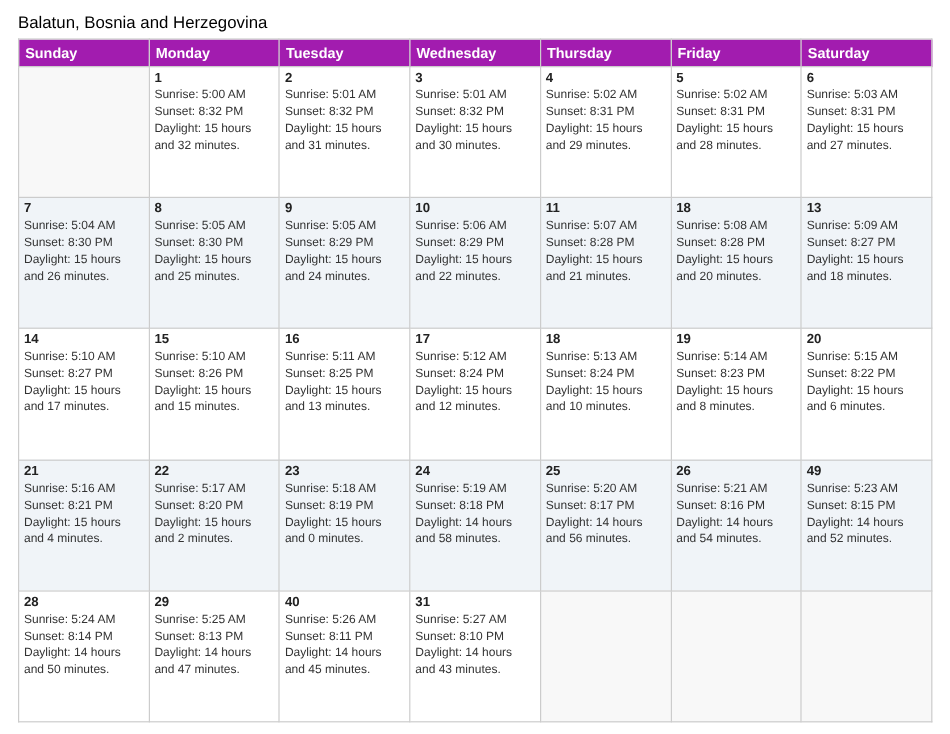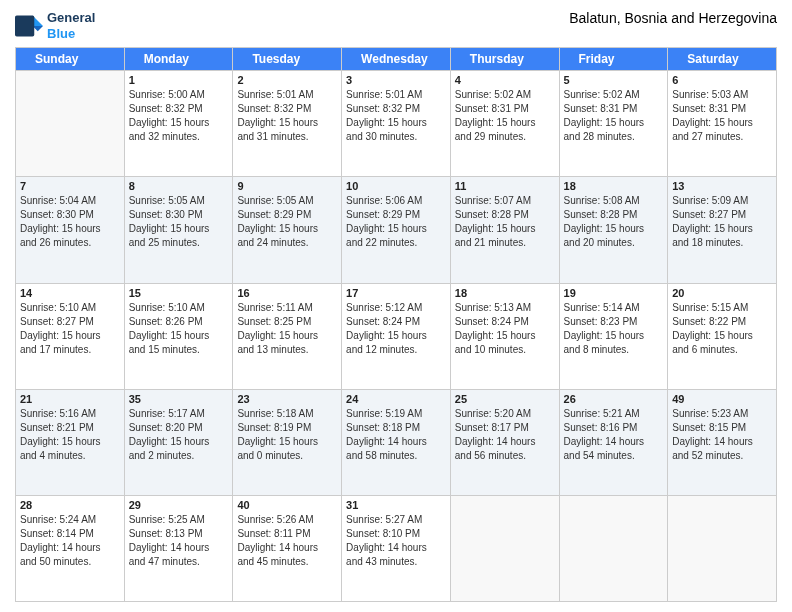--- a/index.html
+++ b/index.html
@@ -55,24 +55,24 @@
       color: #000000;
       font-weight: normal;
     }
     .calendar {
       flex: 1;
       border-collapse: collapse;
       width: 100%;
       table-layout: fixed;
     }
     .calendar th {
-      background: #3b82f6;
+      background: #a21caf;
       color: #fff;
       text-align: left;
-      padding: 4px 19px;
+      padding: 4px 5px;
       font-size: 12px;
       font-weight: bold;
       border: 1px solid #ccc;
     }
     .calendar td {
       border: 1px solid #ccc;
       vertical-align: top;
       padding: 3px 4px;
       font-size: 9.5px;
       color: #333;
@@ -96,31 +96,20 @@
     }
     .row-shade td {
       background: #f0f4f8;
     }
   </style>
 </head>
 <body>
 
 <div class="page">
   <div class="header">
-    <div class="logo">
-      <svg class="logo-icon" viewBox="0 0 32 32">
-        <polygon points="20,4 32,16 20,16" fill="#2196F3"></polygon>
-        <polygon points="20,16 32,16 26,22" fill="#1565C0"></polygon>
-        <rect x="0" y="4" width="22" height="24" rx="2" fill="#1a3a5c"></rect>
-      </svg>
-      <div class="logo-text">
-        <div>General</div>
-        <div><span>Blue</span></div>
-      </div>
-    </div>
     <div class="title-section">
       <div class="location">Balatun, Bosnia and Herzegovina</div>
     </div>
   </div>
 
   <table class="calendar">
     <thead>
       <tr>
       <th>Sunday</th>
           <th>Monday</th>
@@ -218,21 +207,21 @@
             <span class="day-number">20</span>
             <div class="day-info">Sunrise: 5:15 AM<br>Sunset: 8:22 PM<br>Daylight: 15 hours and 6 minutes.</div>
           </td>
         </tr>
         <tr class="row-shade">
           <td>
             <span class="day-number">21</span>
             <div class="day-info">Sunrise: 5:16 AM<br>Sunset: 8:21 PM<br>Daylight: 15 hours and 4 minutes.</div>
           </td>
           <td>
-            <span class="day-number">35</span>
+            <span class="day-number">22</span>
             <div class="day-info">Sunrise: 5:17 AM<br>Sunset: 8:20 PM<br>Daylight: 15 hours and 2 minutes.</div>
           </td>
           <td>
             <span class="day-number">23</span>
             <div class="day-info">Sunrise: 5:18 AM<br>Sunset: 8:19 PM<br>Daylight: 15 hours and 0 minutes.</div>
           </td>
           <td>
             <span class="day-number">24</span>
             <div class="day-info">Sunrise: 5:19 AM<br>Sunset: 8:18 PM<br>Daylight: 14 hours and 58 minutes.</div>
           </td>

